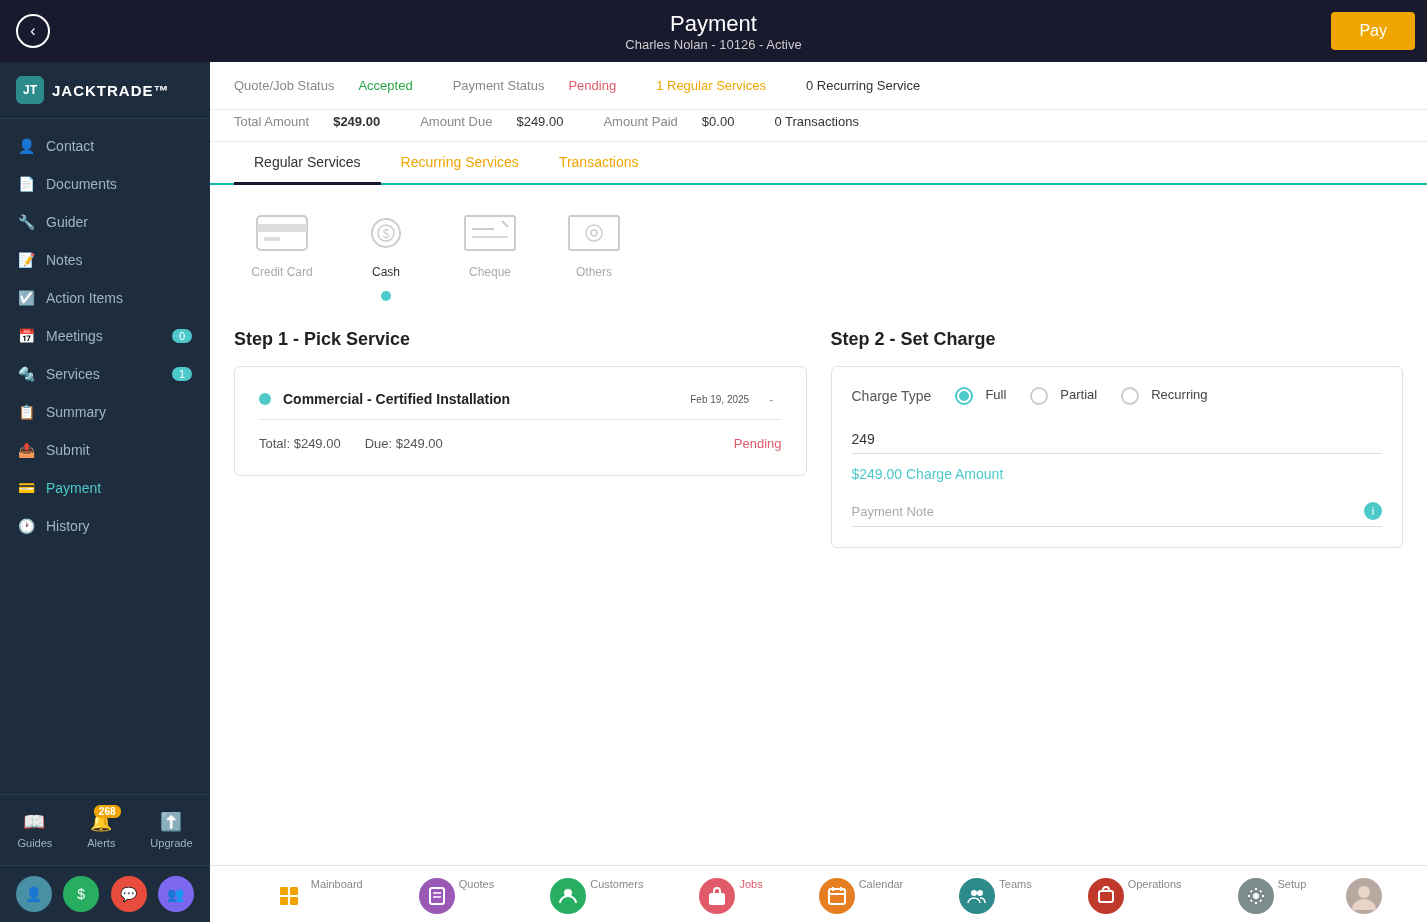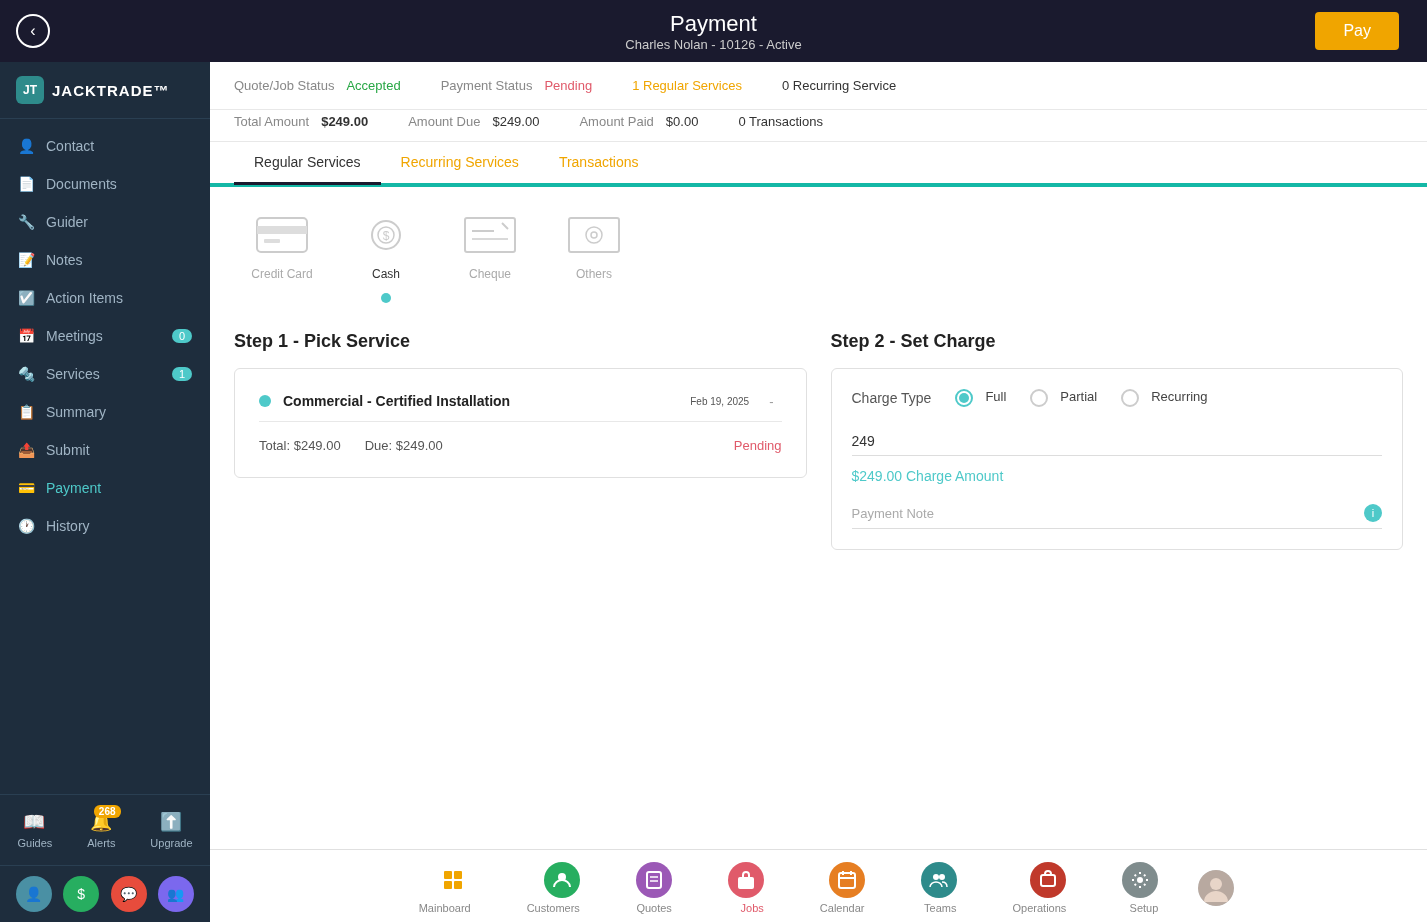--- a/index.html
+++ b/index.html
@@ -25,21 +25,21 @@
       display: flex; align-items: center; justify-content: center;
       cursor: pointer;
       color: white;
       font-size: 16px;
     }
     .top-header .title-group { text-align: center; }
     .top-header .title-group h1 { font-size: 22px; font-weight: 400; }
     .top-header .title-group p { font-size: 13px; color: #ccc; }
     .top-header .pay-btn {
       position: absolute;
-      right: 28px;
+      right: 12px;
       background: #f0a500;
       color: white;
       border: none;
       padding: 10px 28px;
       font-size: 16px;
       font-weight: 500;
       border-radius: 4px;
       cursor: pointer;
     }
 
@@ -126,33 +126,33 @@
       flex-direction: column;
     }
 
     
     .info-bar {
       display: flex; gap: 40px; align-items: center;
       padding: 16px 24px;
       border-bottom: 1px solid #e8e8e8;
       flex-wrap: wrap;
     }
-    .info-item { display: flex; gap: 12px; align-items: center; }
+    .info-item { display: flex; gap: 24px; align-items: center; }
     .info-label { color: #888; font-size: 13px; }
     .info-value { font-size: 13px; color: #333; }
     .info-value.accepted { color: #28a745; font-weight: 500; }
     .info-value.pending { color: #e05a6a; font-weight: 500; }
     .info-value.orange-link { color: #f0a500; cursor: pointer; }
     .info-value.bold { font-weight: 600; }
 
     
     .tabs-row {
       display: flex; gap: 0;
       padding: 0 24px;
-      border-bottom: 4px solid #14b8a6;
+      border-bottom: 2px solid #14b8a6;
     }
     .tab {
       padding: 12px 20px;
       cursor: pointer;
       font-size: 14px;
       color: #888;
       border-bottom: 3px solid transparent;
       margin-bottom: -2px;
     }
     .tab.active { color: #333; border-bottom-color: #1a1a2e; }
@@ -259,21 +259,21 @@
 
     
     .bottom-nav {
       background: white;
       border-top: 1px solid #e0e0e0;
       display: flex; justify-content: center; gap: 0;
       padding: 8px 0 4px;
       flex-shrink: 0;
     }
     .bottom-nav-item {
-      display: flex; flex-direction: column; align-items: flex-end; gap: 4px;
+      display: flex; flex-direction: row; align-items: flex-start; gap: 4px;
       padding: 4px 28px;
       cursor: pointer; color: #888; font-size: 11px;
     }
     .bottom-nav-item.active { color: #e05a6a; }
     .bottom-nav-item .nav-icon {
       width: 36px; height: 36px; border-radius: 50%;
       display: flex; align-items: center; justify-content: center;
       font-size: 18px;
     }
     .bottom-nav-item.active .nav-icon { background: #e05a6a; color: white; }
@@ -532,37 +532,37 @@
           <svg width="22" height="22" viewBox="0 0 22 22">
               <rect x="2" y="2" width="8" height="8" rx="1" fill="#f0a500"></rect>
               <rect x="12" y="2" width="8" height="8" rx="1" fill="#f0a500"></rect>
               <rect x="2" y="12" width="8" height="8" rx="1" fill="#f0a500"></rect>
               <rect x="12" y="12" width="8" height="8" rx="1" fill="#f0a500"></rect>
             </svg>
         </div>
         <span>Mainboard</span>
       </div>
       <div class="bottom-nav-item">
-        <div class="nav-icon" style="background:#27ae60; border-radius:50%;">
-          <svg width="22" height="22" viewBox="0 0 22 22">
-              <circle cx="11" cy="8" r="4" fill="white"></circle>
-              <path d="M3 18c0-4 4-7 8-7s8 3 8 7" stroke="white" stroke-width="2" fill="none"></path>
-            </svg>
-        </div>
-        <span>Customers</span>
-      </div>
-      <div class="bottom-nav-item">
         <div class="nav-icon" style="background:#9b59b6; border-radius:50%;">
           <svg width="22" height="22" viewBox="0 0 22 22">
               <rect x="4" y="3" width="14" height="16" rx="2" fill="none" stroke="white" stroke-width="2"></rect>
               <line x1="7" y1="8" x2="15" y2="8" stroke="white" stroke-width="1.5"></line>
               <line x1="7" y1="12" x2="15" y2="12" stroke="white" stroke-width="1.5"></line>
             </svg>
         </div>
         <span>Quotes</span>
+      </div>
+      <div class="bottom-nav-item">
+        <div class="nav-icon" style="background:#27ae60; border-radius:50%;">
+          <svg width="22" height="22" viewBox="0 0 22 22">
+              <circle cx="11" cy="8" r="4" fill="white"></circle>
+              <path d="M3 18c0-4 4-7 8-7s8 3 8 7" stroke="white" stroke-width="2" fill="none"></path>
+            </svg>
+        </div>
+        <span>Customers</span>
       </div>
       <div class="bottom-nav-item active">
         <div class="nav-icon">
           <svg width="22" height="22" viewBox="0 0 22 22">
               <rect x="3" y="8" width="16" height="12" rx="2" fill="white"></rect>
               <path d="M8 8V6a3 3 0 016 0v2" stroke="white" stroke-width="2" fill="none"></path>
             </svg>
         </div>
         <span>Jobs</span>
       </div>

